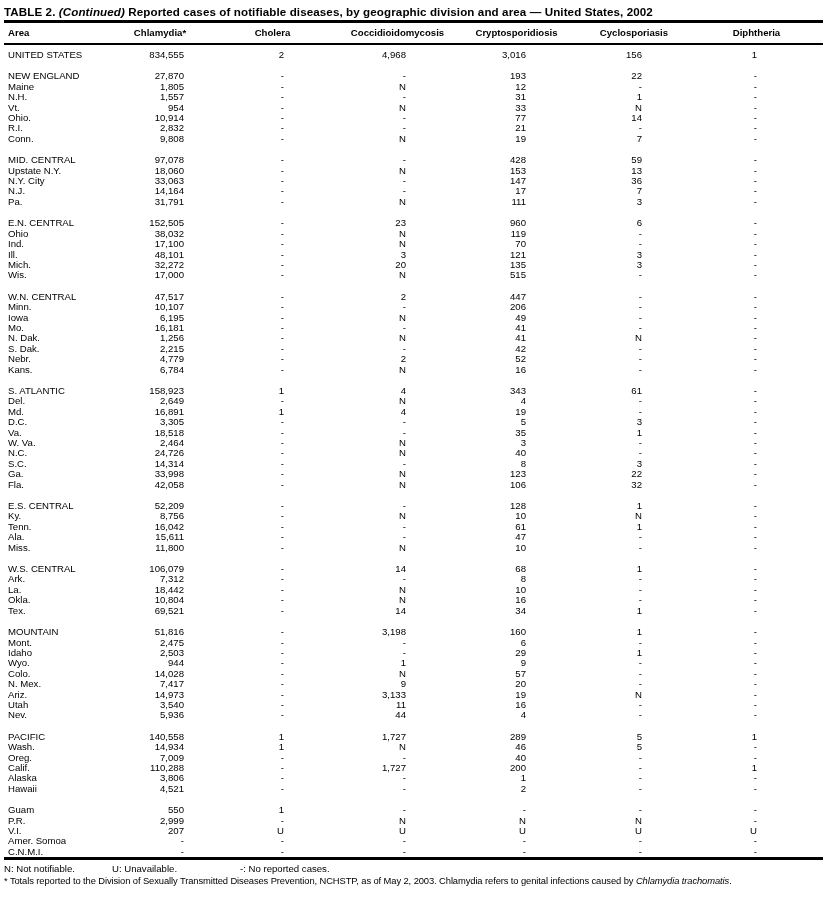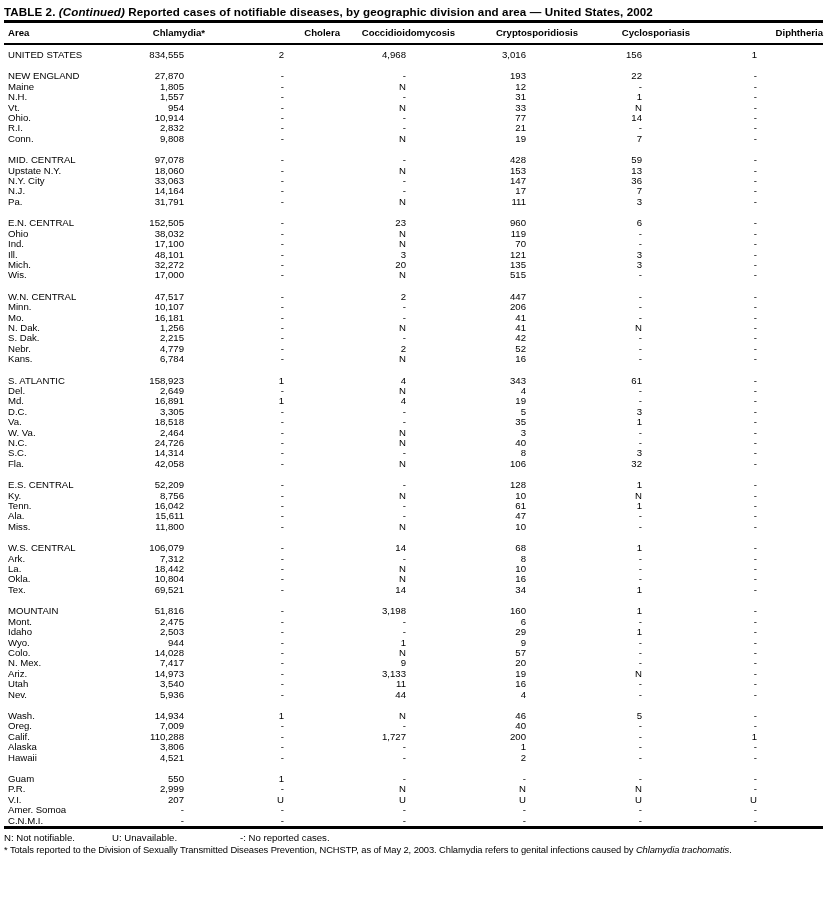--- a/index.html
+++ b/index.html
@@ -33,21 +33,21 @@
   col.c2 { width: 135px; }
   col.c3 { width: 115px; }
   col.c4 { width: 123px; }
   col.c5 { width: 112px; }
   col.c6 { width: 133px; }
   thead th {
     font-size: 9.6px;
     font-weight: bold;
     padding: 4px 0 5px 0;
     border-bottom: 2px solid #000;
-    text-align: right;
+    text-align: center;
     white-space: nowrap;
     vertical-align: bottom;
   }
   thead th.area { text-align: left; padding-left: 4px; margin-top: 22px; }
   tbody { }
   tbody tr:first-child td { padding-top: 5px; }
   td {
     font-size: 9.6px;
     line-height: 10.4px;
     padding: 0;
@@ -303,20 +303,29 @@
         <tr>
           <td class="area">Minn.</td>
           <td class="num n1">10,107</td>
           <td class="num n2">-</td>
           <td class="num n3">-</td>
           <td class="num n4">206</td>
           <td class="num n5">-</td>
           <td class="num n6">-</td>
         </tr>
         <tr>
+          <td class="area">Iowa</td>
+          <td class="num n1">6,195</td>
+          <td class="num n2">-</td>
+          <td class="num n3">N</td>
+          <td class="num n4">49</td>
+          <td class="num n5">-</td>
+          <td class="num n6">-</td>
+        </tr>
+        <tr>
           <td class="area">Mo.</td>
           <td class="num n1">16,181</td>
           <td class="num n2">-</td>
           <td class="num n3">-</td>
           <td class="num n4">41</td>
           <td class="num n5">-</td>
           <td class="num n6">-</td>
         </tr>
         <tr>
           <td class="area">N. Dak.</td>
@@ -423,20 +432,29 @@
         <tr>
           <td class="area">S.C.</td>
           <td class="num n1">14,314</td>
           <td class="num n2">-</td>
           <td class="num n3">-</td>
           <td class="num n4">8</td>
           <td class="num n5">3</td>
           <td class="num n6">-</td>
         </tr>
         <tr>
+          <td class="area">Ga.</td>
+          <td class="num n1">33,998</td>
+          <td class="num n2">-</td>
+          <td class="num n3">N</td>
+          <td class="num n4">123</td>
+          <td class="num n5">22</td>
+          <td class="num n6">-</td>
+        </tr>
+        <tr>
           <td class="area">Fla.</td>
           <td class="num n1">42,058</td>
           <td class="num n2">-</td>
           <td class="num n3">N</td>
           <td class="num n4">106</td>
           <td class="num n5">32</td>
           <td class="num n6">-</td>
         </tr>
         <tr class="spacer">
           <td colspan="7"></td>
@@ -613,20 +631,29 @@
           <td class="area">Nev.</td>
           <td class="num n1">5,936</td>
           <td class="num n2">-</td>
           <td class="num n3">44</td>
           <td class="num n4">4</td>
           <td class="num n5">-</td>
           <td class="num n6">-</td>
         </tr>
         <tr class="spacer">
           <td colspan="7"></td>
+        </tr>
+        <tr>
+          <td class="area">PACIFIC</td>
+          <td class="num n1">140,558</td>
+          <td class="num n2">1</td>
+          <td class="num n3">1,727</td>
+          <td class="num n4">289</td>
+          <td class="num n5">5</td>
+          <td class="num n6">1</td>
         </tr>
         <tr>
           <td class="area">Wash.</td>
           <td class="num n1">14,934</td>
           <td class="num n2">1</td>
           <td class="num n3">N</td>
           <td class="num n4">46</td>
           <td class="num n5">5</td>
           <td class="num n6">-</td>
         </tr>

